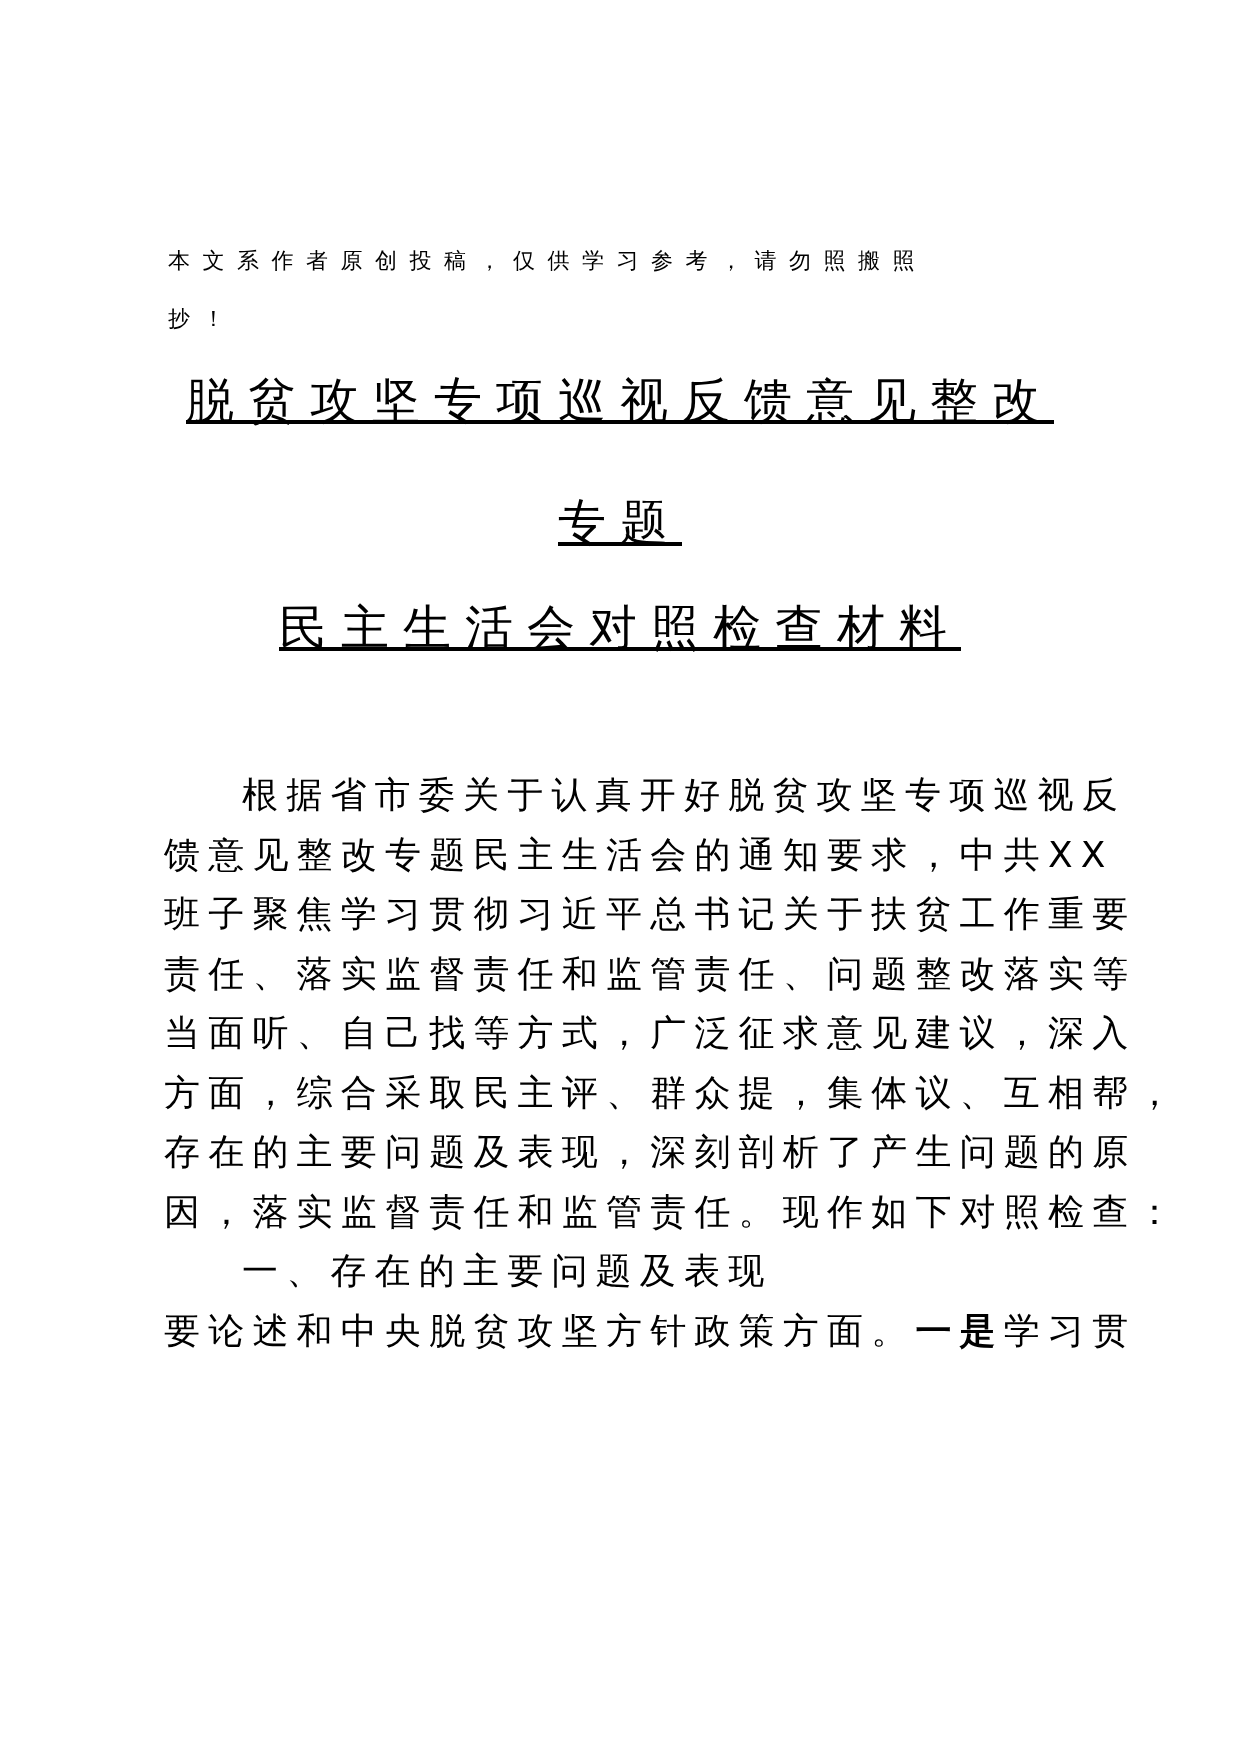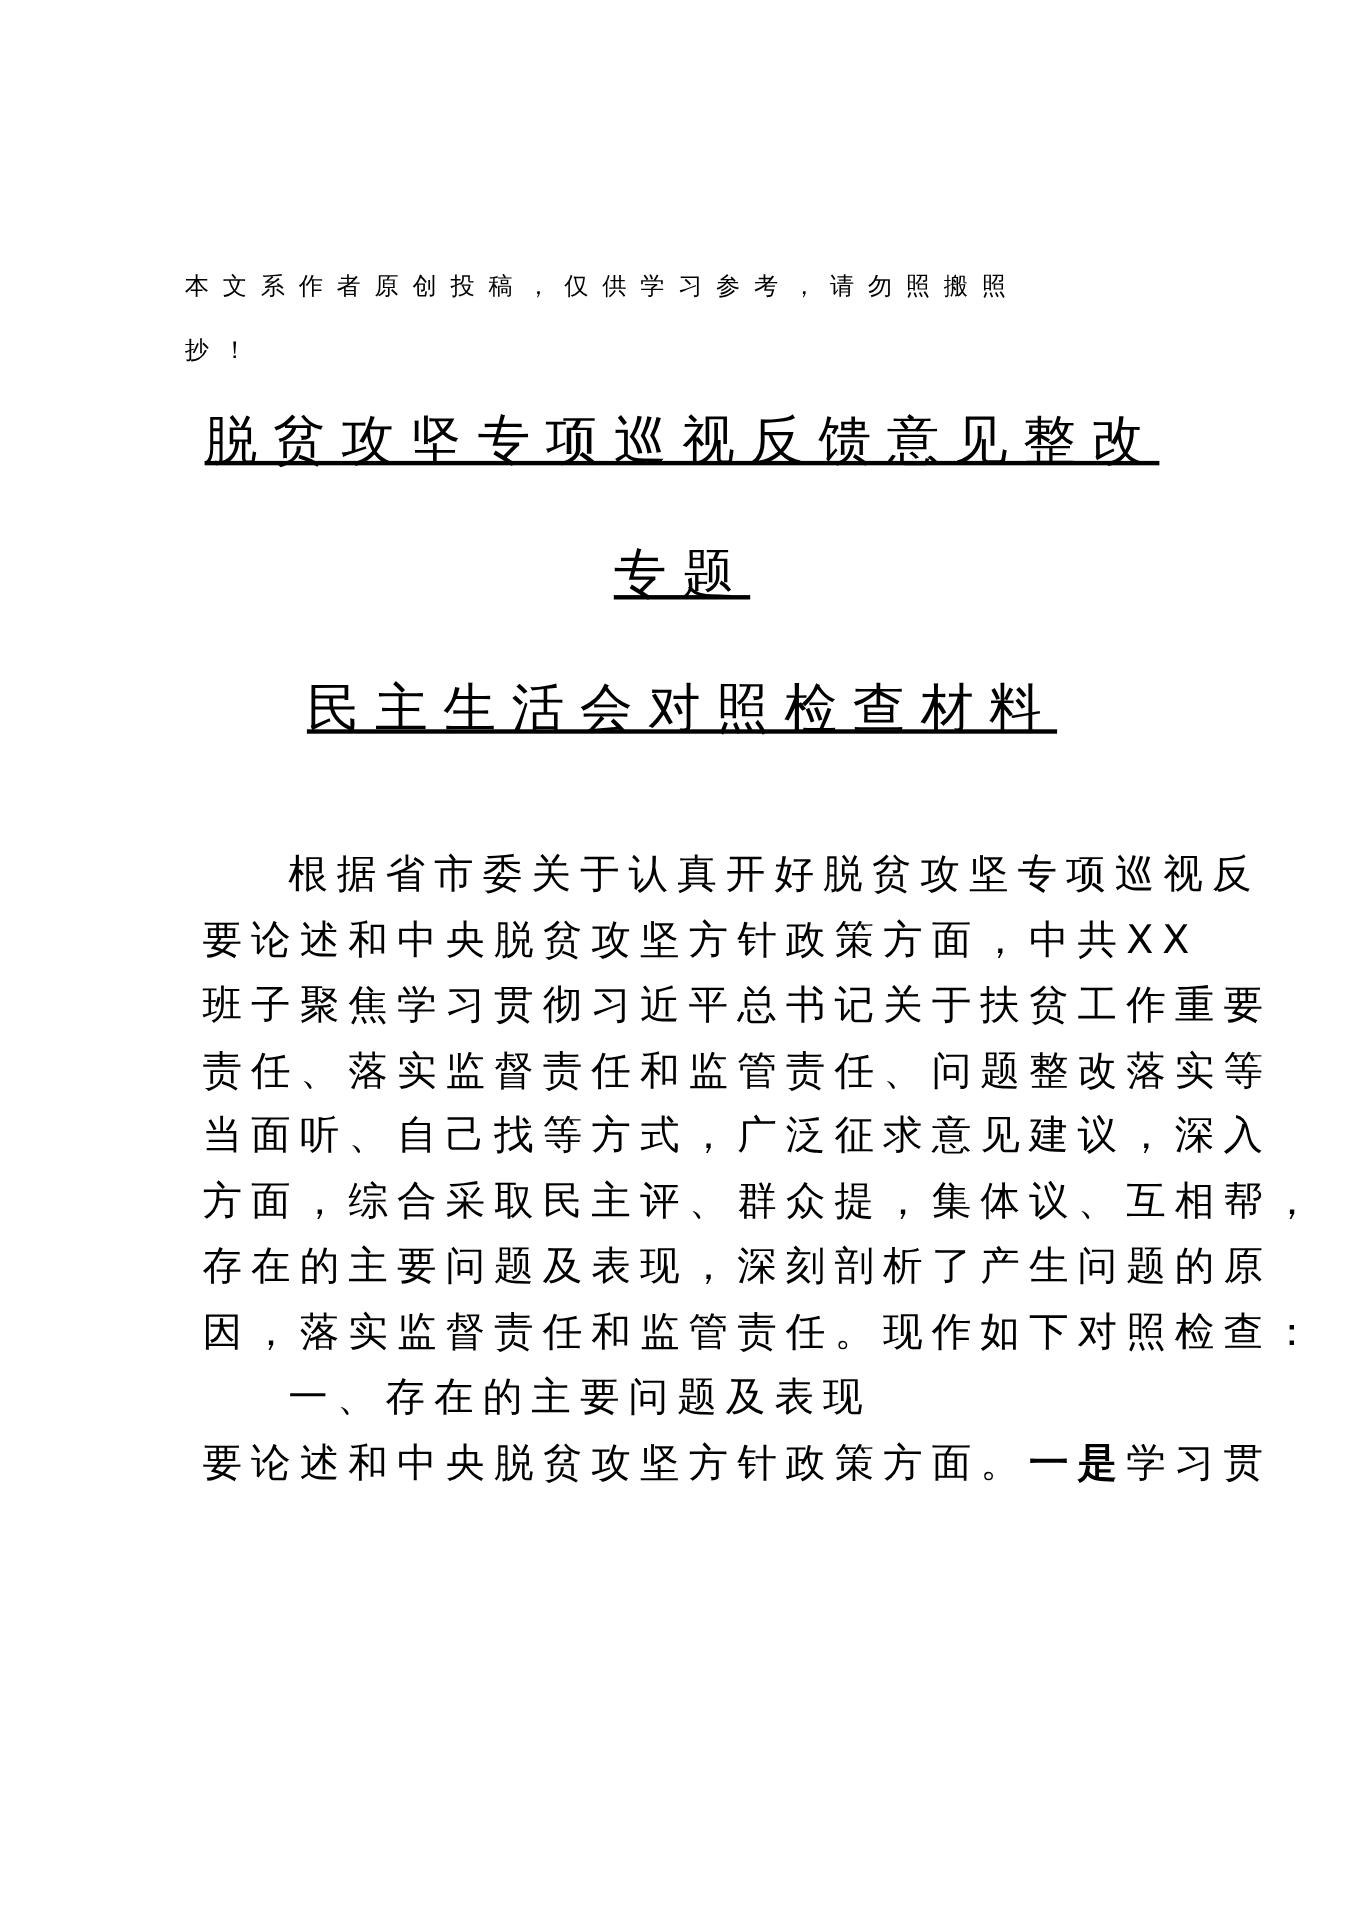--- a/index.html
+++ b/index.html
@@ -36,24 +36,24 @@
       position: absolute;
       left: 0;
       width: 1240px;
       text-align: center;
       font-size: 48px;
       letter-spacing: 14px;
       text-decoration: underline;
     }
     .title.t1 { top: 370px; height: 60px; line-height: 60px; left: 0; }
     .title.t2 { top: 492px; height: 60px; line-height: 60px; }
-    .title.t3 { top: 614px; height: 60px; line-height: 60px; }
+    .title.t3 { top: 597px; height: 60px; line-height: 60px; }
     .body-text {
       position: absolute;
-      left: 184px;
+      left: 164px;
       top: 765px;
       width: 920px;
       font-size: 36px;
       line-height: 59.5px;
       letter-spacing: 8.2px;
     }
     .line {
       display: block;
       white-space: nowrap;
     }
@@ -71,21 +71,21 @@
     <span class="line">抄！</span>
   </div>
 
   <div class="title t1">脱贫攻坚专项巡视反馈意见整改</div>
   <div class="title t2">专题</div>
   <div class="title t3">民主生活会对照检查材料</div>
 
   <div class="body-text">
     <div>
       <span class="line" style="padding-left:78px">根据省市委关于认真开好脱贫攻坚专项巡视反</span>
-      <span class="line">要论述和中央脱贫攻坚方针政策方面，中共XX</span>
+      <span class="line">馈意见整改专题民主生活会的通知要求，中共XX</span>
       <span class="line">班子聚焦学习贯彻习近平总书记关于扶贫工作重要</span>
       <span class="line">责任、落实监督责任和监管责任、问题整改落实等</span>
       <span class="line">当面听、自己找等方式，广泛征求意见建议，深入</span>
       <span class="line">方面，综合采取民主评、群众提，集体议、互相帮，</span>
       <span class="line">存在的主要问题及表现，深刻剖析了产生问题的原</span>
       <span class="line">因，落实监督责任和监管责任。现作如下对照检查：</span>
     </div>
     <span class="line" style="padding-left:78px">一、存在的主要问题及表现</span>
     <div>
       <span class="line"><span>要论述和中央脱贫攻坚方针政策方面。</span><span class="bold">一是</span><span>学习贯</span></span>

